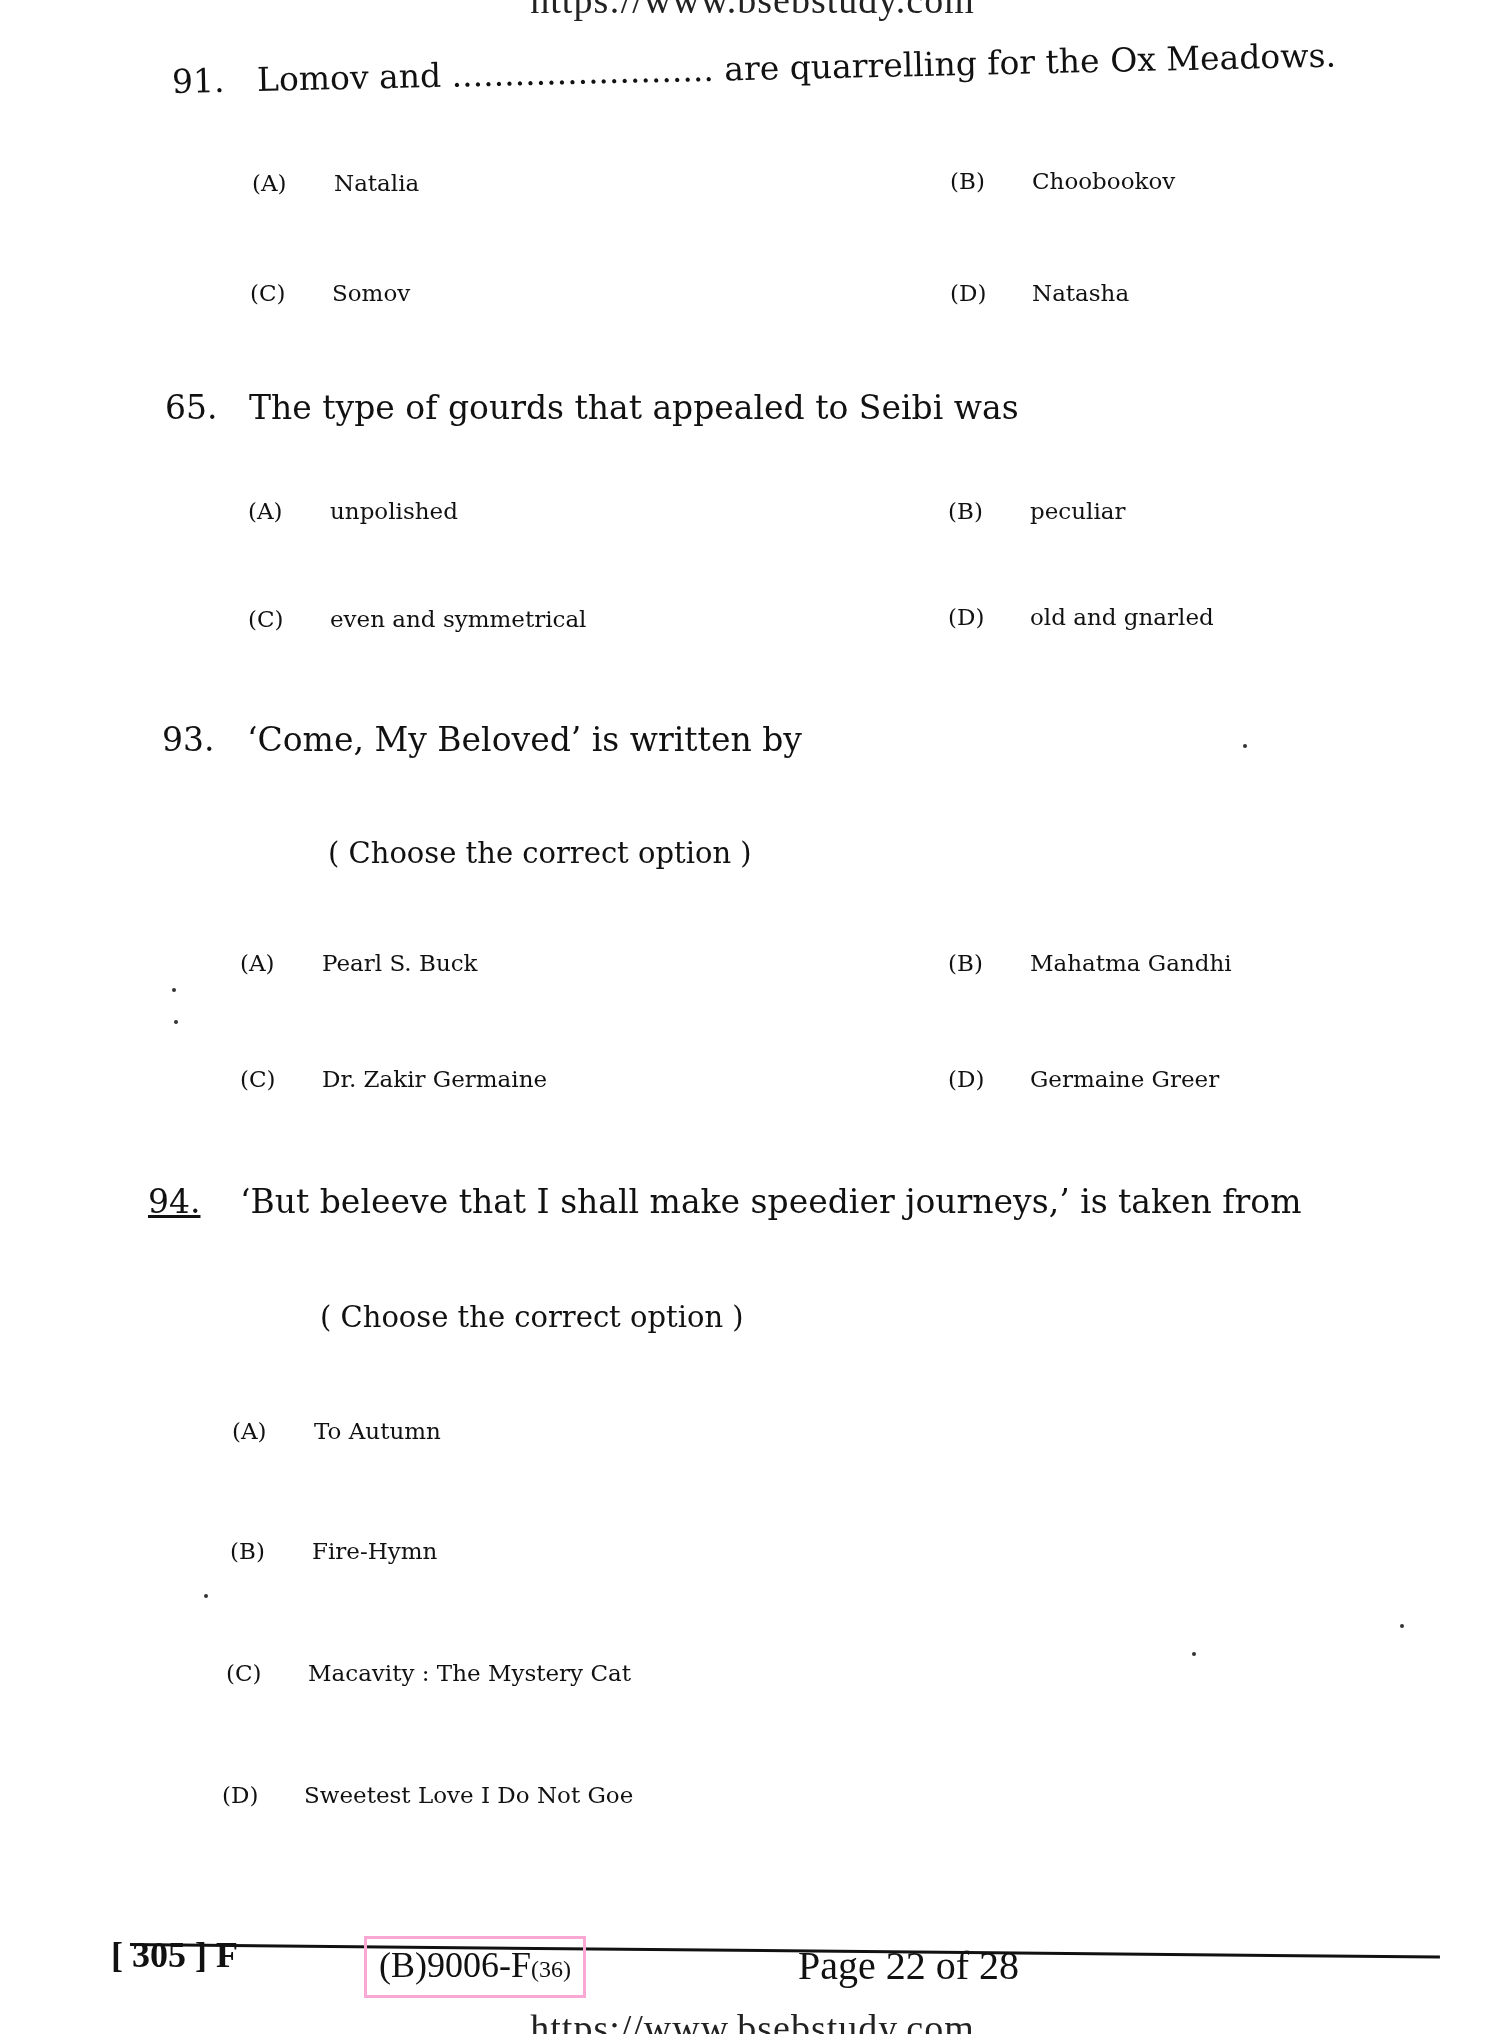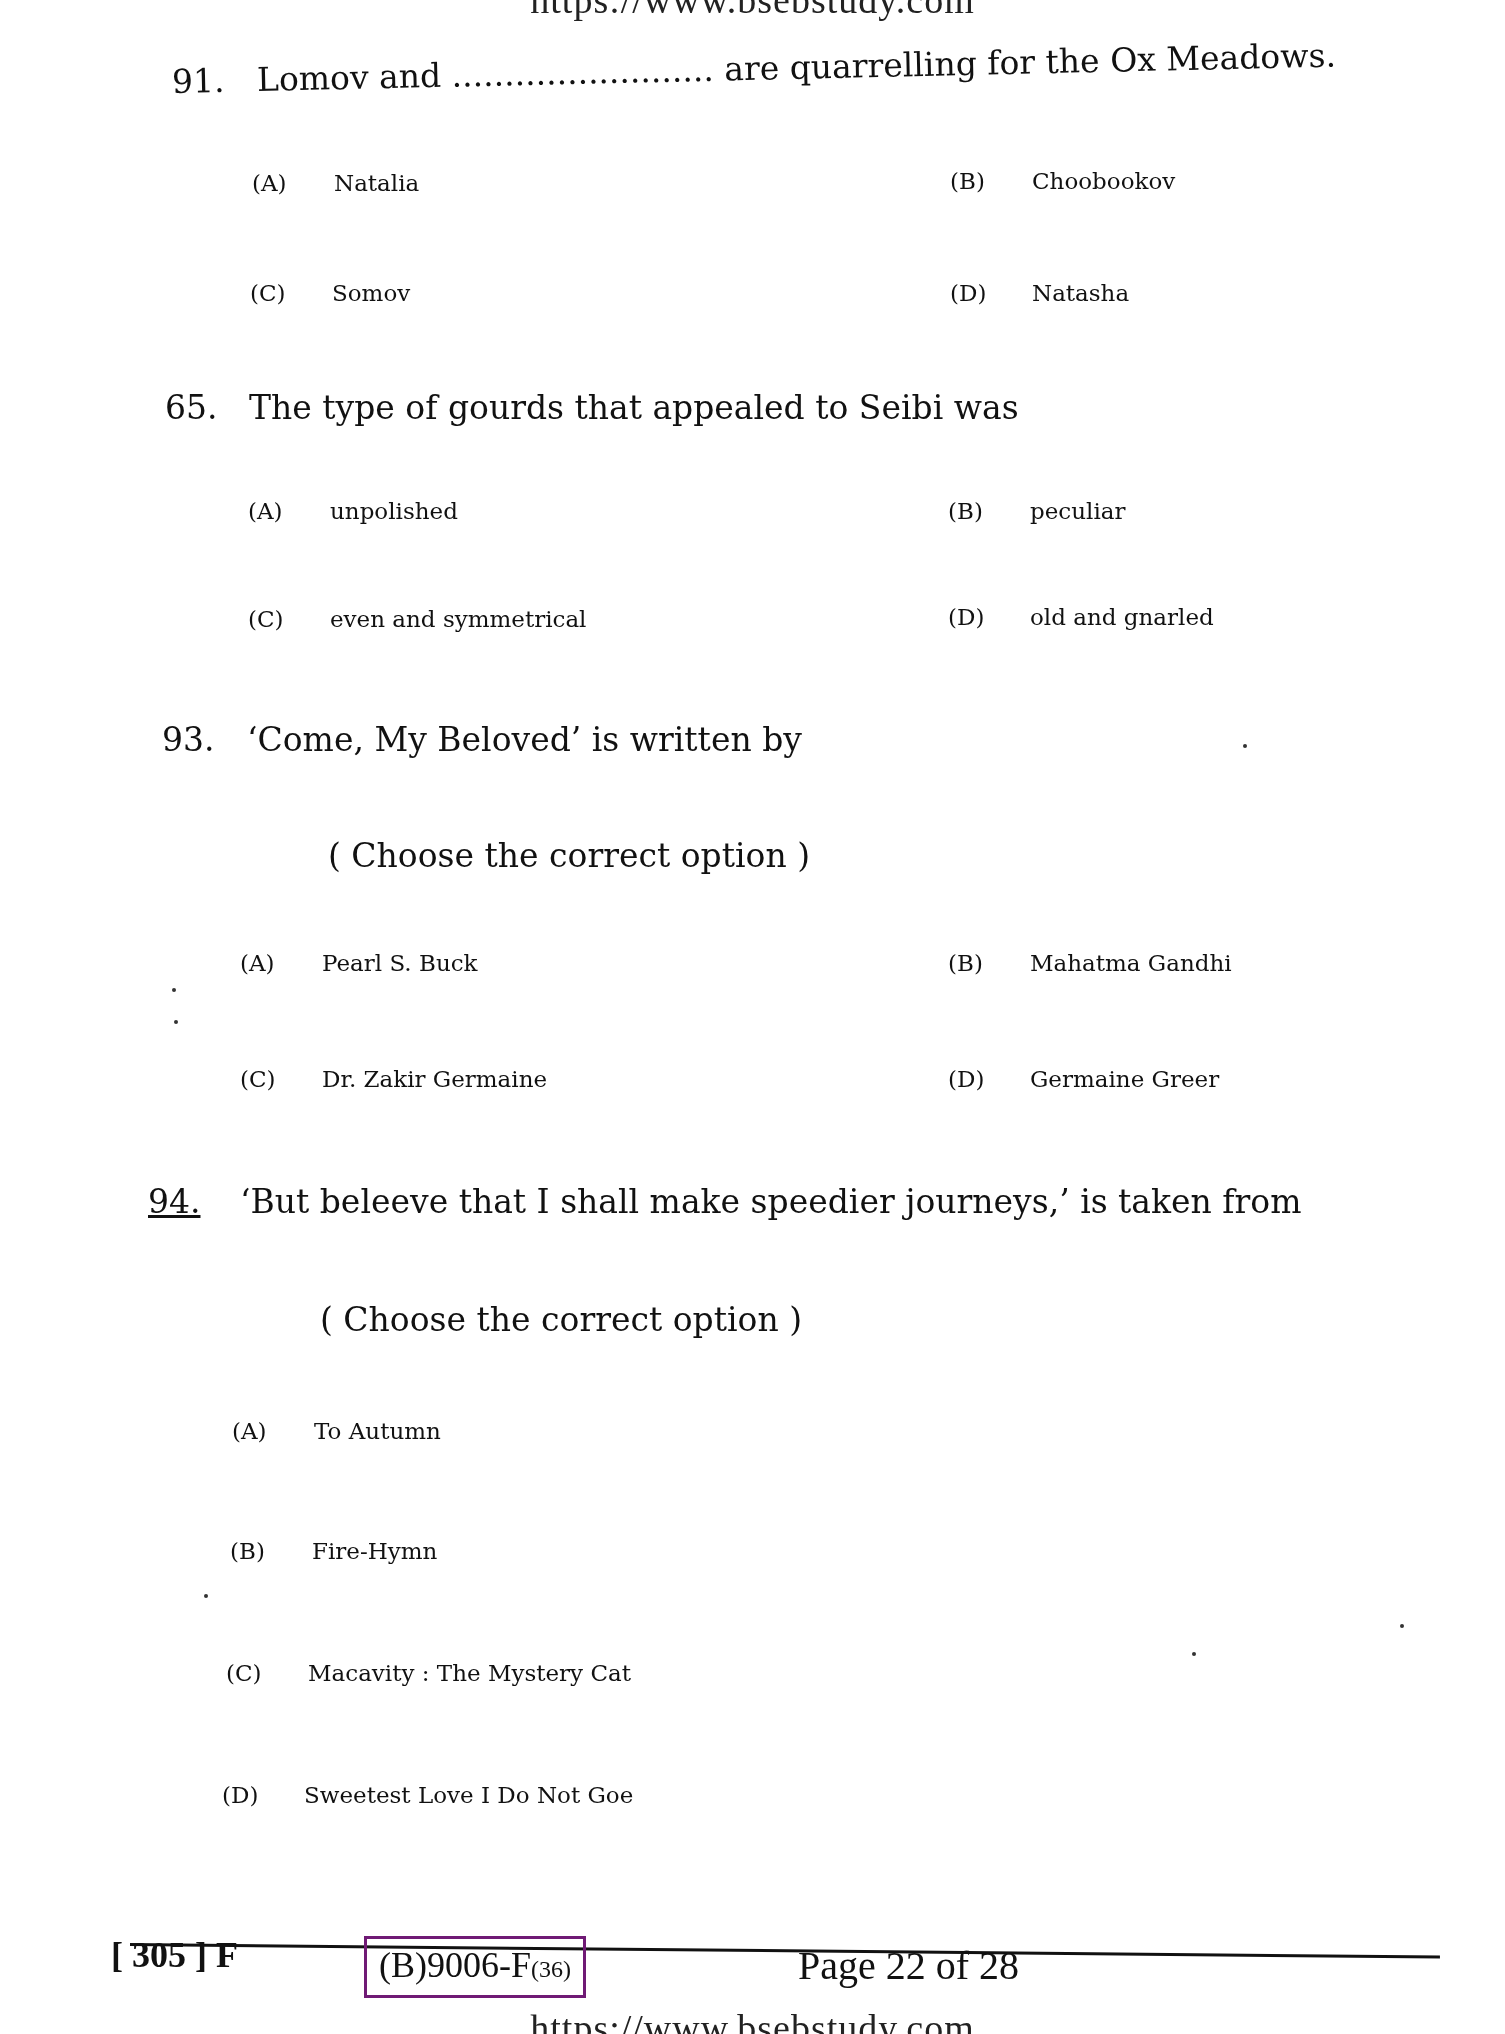--- a/index.html
+++ b/index.html
@@ -19,31 +19,31 @@
     letter-spacing: 1px;
   }
   .url.top { top: -22px; }
   .url.bottom { top: 2006px; }
   .q {
     position: absolute;
     font-size: 33px;
     white-space: nowrap;
   }
   .qnum { display: inline-block; }
-  .hint { position: absolute; font-size: 33px; white-space: nowrap; }
+  .hint { position: absolute; font-size: 29px; white-space: nowrap; }
   .opt { position: absolute; font-size: 23px; white-space: nowrap; }
   .opt .lbl { display: inline-block; width: 82px; }
   .footer-line {
     position: absolute; left: 130px; top: 1943px;
     width: 1310px; height: 3px; background: #111;
     transform: rotate(0.55deg); transform-origin: left center;
   }
   .foot { position: absolute; font-size: 36px; white-space: nowrap; font-family: "Liberation Serif", serif; }
   .foot.code {
-    border: 3px solid #701a75; padding: 0 12px; height: 56px; line-height: 52px;
+    border: 3px solid #f9a8d4; padding: 0 12px; height: 56px; line-height: 52px;
   }
   .foot.code .small { font-size: 24px; }
   .dot { position: absolute; width: 4px; height: 4px; background: #333; border-radius: 50%; }
 </style>
 </head>
 <body>
 
 <div class="url top">https://www.bsebstudy.com</div>
 
 <div class="q" style="left:172px; top:62px; transform: rotate(-1.3deg); transform-origin:left center;">

